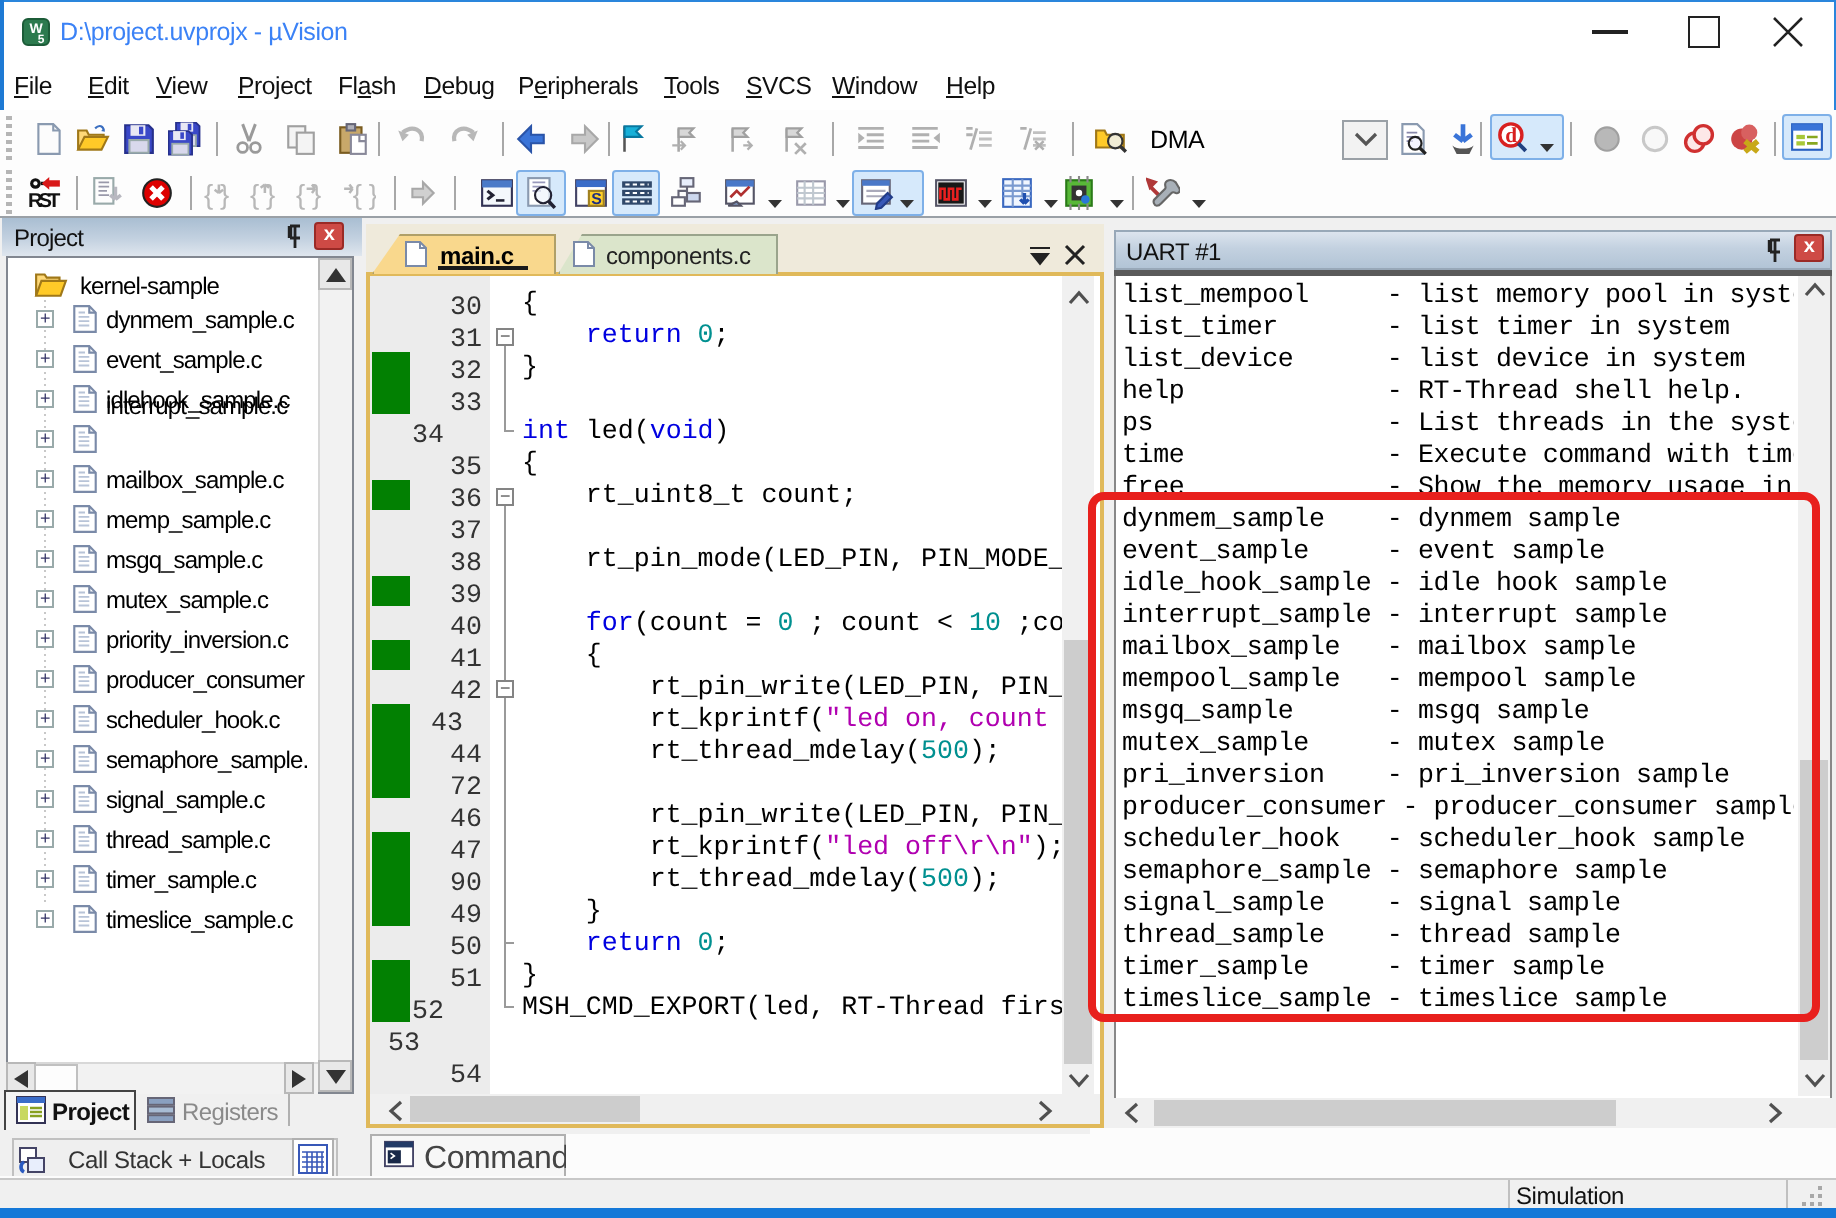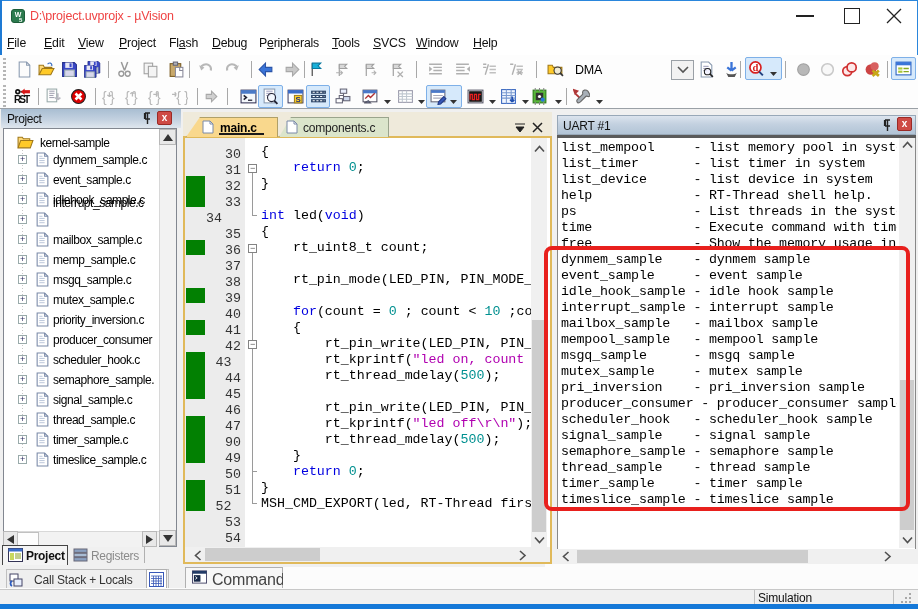--- a/index.html
+++ b/index.html
@@ -14,21 +14,21 @@
 <div class="a" style="left:0px;top:0px;width:918px;height:609px;background:#ffffff"></div>
 <div class="a" style="left:0px;top:0px;width:918px;height:1px;background:#2a86dc"></div>
 <div class="a" style="left:0px;top:0px;width:2px;height:609px;background:#1e7ad4"></div>
 <div class="a" style="left:917px;top:0px;width:1px;height:609px;background:#2a86dc"></div>
 <div class="a" style="left:916px;top:110px;width:2px;height:495px;background:#1e7ad4"></div>
 <svg class="a" style="left:11px;top:9px" width="14" height="14" viewBox="0 0 14 14">
 <rect x="0.5" y="0.5" width="13" height="13" rx="2.5" fill="#2c7a4e" stroke="#1c5c38"></rect>
 <text x="7" y="7.5" font-size="7" font-weight="bold" fill="#fff" text-anchor="middle" font-family="Liberation Sans">W</text>
 <text x="9.5" y="12.5" font-size="6" font-weight="bold" fill="#fff" text-anchor="middle" font-family="Liberation Sans">5</text>
 </svg>
-<div class="a" style="left:30px;top:9px;font-size:12.5px;color:#ef4444">D:\project.uvprojx - µVision</div>
+<div class="a" style="left:30px;top:9px;font-size:12.5px;color:#3b82f6">D:\project.uvprojx - µVision</div>
 <div class="a" style="left:796px;top:15px;width:18px;height:1.5px;background:#222"></div>
 <div class="a" style="left:844px;top:8px;width:16px;height:16px;border:1.2px solid #222"></div>
 <svg class="a" style="left:886px;top:8px" width="16" height="16">
     <path d="M1 1 L15 15 M15 1 L1 15" stroke="#222" stroke-width="1.3"></path>
   </svg>
 <div class="a" style="left:7px;top:36px;font-size:12.3px;color:#101010"><u>F</u>ile</div>
 <div class="a" style="left:44px;top:36px;font-size:12.3px;color:#101010"><u>E</u>dit</div>
 <div class="a" style="left:78px;top:36px;font-size:12.3px;color:#101010"><u>V</u>iew</div>
 <div class="a" style="left:119px;top:36px;font-size:12.3px;color:#101010"><u>P</u>roject</div>
 <div class="a" style="left:169px;top:36px;font-size:12.3px;color:#101010">Fl<u>a</u>sh</div>
@@ -562,29 +562,29 @@
 <div class="a" style="left:206px;top:224px;width:35px;text-align:right;color:#333"><span class="mono">35</span></div>
 <div class="a" style="left:206px;top:240px;width:35px;text-align:right;color:#333"><span class="mono">36</span></div>
 <div class="a" style="left:206px;top:256px;width:35px;text-align:right;color:#333"><span class="mono">37</span></div>
 <div class="a" style="left:206px;top:272px;width:35px;text-align:right;color:#333"><span class="mono">38</span></div>
 <div class="a" style="left:206px;top:288px;width:35px;text-align:right;color:#333"><span class="mono">39</span></div>
 <div class="a" style="left:206px;top:304px;width:35px;text-align:right;color:#333"><span class="mono">40</span></div>
 <div class="a" style="left:206px;top:320px;width:35px;text-align:right;color:#333"><span class="mono">41</span></div>
 <div class="a" style="left:206px;top:336px;width:35px;text-align:right;color:#333"><span class="mono">42</span></div>
 <div class="a" style="left:206px;top:352px;width:35px;text-align:center;color:#333"><span class="mono">43</span></div>
 <div class="a" style="left:206px;top:368px;width:35px;text-align:right;color:#333"><span class="mono">44</span></div>
-<div class="a" style="left:206px;top:384px;width:35px;text-align:right;color:#333"><span class="mono">45</span></div>
+<div class="a" style="left:206px;top:384px;width:35px;text-align:right;color:#333"><span class="mono">72</span></div>
 <div class="a" style="left:206px;top:400px;width:35px;text-align:right;color:#333"><span class="mono">46</span></div>
 <div class="a" style="left:206px;top:416px;width:35px;text-align:right;color:#333"><span class="mono">47</span></div>
 <div class="a" style="left:206px;top:432px;width:35px;text-align:right;color:#333"><span class="mono">90</span></div>
 <div class="a" style="left:206px;top:448px;width:35px;text-align:right;color:#333"><span class="mono">49</span></div>
 <div class="a" style="left:206px;top:464px;width:35px;text-align:right;color:#333"><span class="mono">50</span></div>
 <div class="a" style="left:206px;top:480px;width:35px;text-align:right;color:#333"><span class="mono">51</span></div>
-<div class="a" style="left:206px;top:496px;width:35px;text-align:center;color:#333"><span class="mono">52</span></div>
-<div class="a" style="left:206px;top:512px;width:35px;text-align:right;color:#333"><span class="mono">53</span></div>
+<div class="a" style="left:206px;top:496px;width:35px;text-align:left;color:#333"><span class="mono">52</span></div>
+<div class="a" style="left:194px;top:512px;width:35px;text-align:left;color:#333"><span class="mono">53</span></div>
 <div class="a" style="left:206px;top:528px;width:35px;text-align:right;color:#333"><span class="mono">54</span></div>
 <div class="a" style="left:252px;top:172px;width:1px;height:44px;background:#9a9a9a"></div>
 <div class="a" style="left:252px;top:215px;width:5px;height:1px;background:#9a9a9a"></div>
 <div class="a" style="left:252px;top:252px;width:1px;height:252px;background:#9a9a9a"></div>
 <div class="a" style="left:252px;top:503px;width:5px;height:1px;background:#9a9a9a"></div>
 <div class="a" style="left:252px;top:471px;width:5px;height:1px;background:#9a9a9a"></div>
 <div class="a" style="left:248px;top:164px;width:9px;height:9px;border:1px solid #848484;background:#fff"></div>
 <div class="a" style="left:248px;top:164px;width:9px;font-size:9px;line-height:8px;text-align:center;color:#555">−</div>
 <div class="a" style="left:248px;top:244px;width:9px;height:9px;border:1px solid #848484;background:#fff"></div>
 <div class="a" style="left:248px;top:244px;width:9px;font-size:9px;line-height:8px;text-align:center;color:#555">−</div>
@@ -664,22 +664,22 @@
     <div class="mono">event_sample     - event sample</div>
     <div class="mono">idle_hook_sample - idle hook sample</div>
     <div class="mono">interrupt_sample - interrupt sample</div>
     <div class="mono">mailbox_sample   - mailbox sample</div>
     <div class="mono">mempool_sample   - mempool sample</div>
     <div class="mono">msgq_sample      - msgq sample</div>
     <div class="mono">mutex_sample     - mutex sample</div>
     <div class="mono">pri_inversion    - pri_inversion sample</div>
     <div class="mono">producer_consumer - producer_consumer sample</div>
     <div class="mono">scheduler_hook   - scheduler_hook sample</div>
+    <div class="mono">semaphore_sample - semaphore sample</div>
     <div class="mono">signal_sample    - signal sample</div>
-    <div class="mono">semaphore_sample - semaphore sample</div>
     <div class="mono">thread_sample    - thread sample</div>
     <div class="mono">timer_sample     - timer sample</div>
     <div class="mono">timeslice_sample - timeslice sample</div>
     <div class="mono">&nbsp;</div>
   </div>
 <div class="a" style="left:899px;top:138px;width:16px;height:410px;background:#f0f0f0"></div>
 <svg class="a" style="left:902px;top:141px" width="11" height="8">
     <path d="M1 6.5L5.5 1.5 10 6.5" stroke="#505050" stroke-width="1.6" fill="none"></path>
   </svg>
 <div class="a" style="left:900px;top:380px;width:14px;height:150px;background:#cdcdcd"></div>

